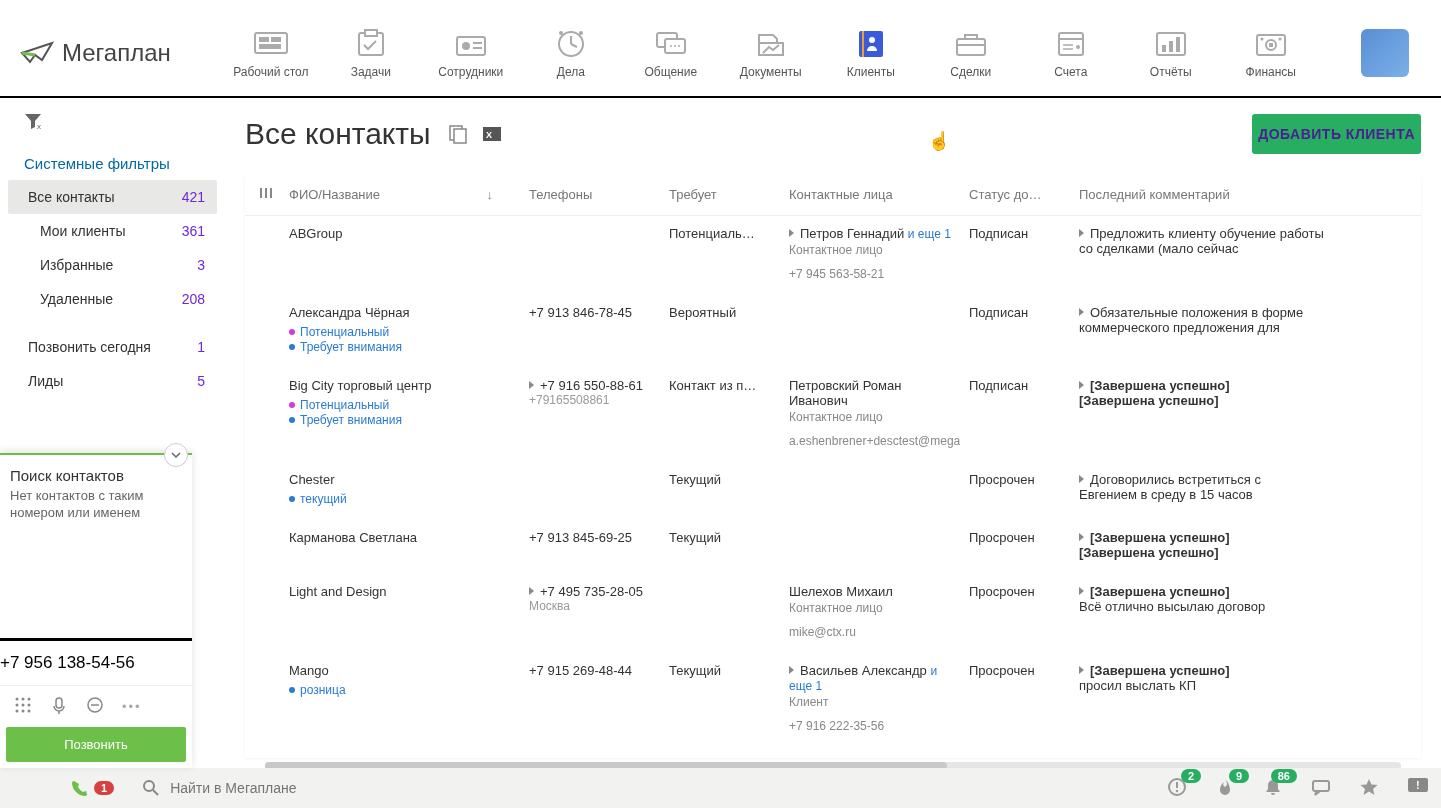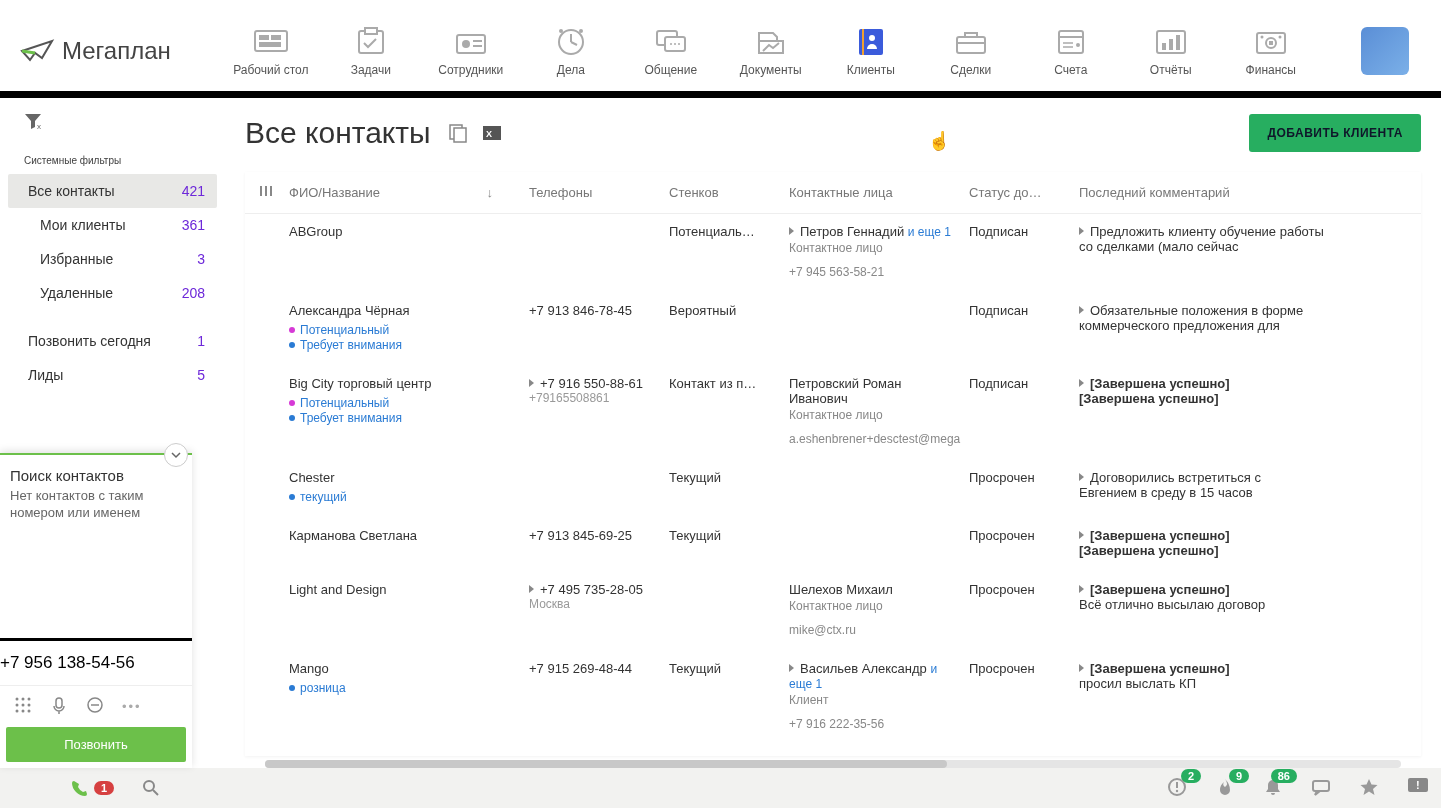--- a/index.html
+++ b/index.html
@@ -1,39 +1,39 @@
 <!DOCTYPE html>
 <html><head>
 <meta charset="utf-8">
 <style>
   * { box-sizing: border-box; margin: 0; padding: 0; }
   body { font-family: Arial, Helvetica, sans-serif; font-size: 13px; color: #333; background: #fff; width: 1441px; height: 808px; overflow: hidden; position: relative; }
   
-  .header { display: flex; align-items: center; padding: 10px 32px 0 20px; border-bottom: 7px solid #000000; height: 98px; }
+  .header { display: flex; align-items: center; padding: 10px 32px 0 20px; border-bottom: 2px solid #000000; height: 98px; }
   .logo { display: flex; align-items: center; gap: 6px; font-size: 24px; color: #444; font-weight: 400; margin-right: 60px; }
   .nav { display: flex; gap: 20px; }
   .nav-item { display: flex; flex-direction: column; align-items: center; gap: 6px; width: 80px; cursor: pointer; color: #555; font-size: 12px; }
   .nav-icon { width: 40px; height: 32px; display: flex; align-items: center; justify-content: center; }
   .nav-item.active .nav-icon svg rect.bg { fill: #3b5bdb; }
   .avatar { width: 48px; height: 48px; border-radius: 6px; background: linear-gradient(135deg,#5a8ed6,#7bb0e8); margin-left: auto; }
   
   .main { display: flex; height: calc(100% - 98px - 40px); }
   .sidebar { width: 225px; padding-top: 14px; }
   .filter-icon-row { padding: 0 0 14px 24px; }
-  .sidebar-heading { font-size: 10px; color: #404040; padding: 8px 24px; }
+  .sidebar-heading { font-size: 15px; color: #0369a1; padding: 8px 24px; }
   .sidebar-item { display: flex; justify-content: space-between; padding: 9px 20px 9px 28px; cursor: pointer; font-size: 14px; color: #333; }
   .sidebar-item.sub { padding-left: 40px; align-items: flex-end; }
   .sidebar-item.active { background: #e8e8e6; border-radius: 2px; margin: 0 8px; padding-left: 20px; padding-right: 12px; }
   .sidebar-item .count { color: #6d28d9; }
   
   .content { flex: 1; padding: 16px 20px 0 20px; overflow: hidden; position: relative; }
   .content-header { display: flex; align-items: center; margin-bottom: 20px; }
   .page-title { font-size: 30px; font-weight: 400; color: #333; margin-right: 16px; }
   .title-icon { width: 22px; height: 22px; margin-right: 12px; cursor: pointer; display: inline-flex; align-items: center; justify-content: center; }
-  .add-btn { margin-left: auto; background: #27ae60; color: #0f172a; font-weight: bold; letter-spacing: 0.5px; border: none; padding: 12px 18px; border-radius: 3px; cursor: pointer; font-size: 12px; }
+  .add-btn { margin-left: auto; background: #27ae60; color: #4c1d95; font-weight: bold; letter-spacing: 0.5px; border: none; padding: 12px 6px; border-radius: 3px; cursor: pointer; font-size: 14px; }
   
   .table-wrap { background: #fff; box-shadow: 0 1px 3px rgba(0,0,0,0.05); height: calc(100% - 70px); overflow-y: auto; }
   .table { width: 100%; border-collapse: collapse; table-layout: fixed; }
   .table th { text-align: left; font-weight: 400; color: #777; padding: 12px 8px; font-size: 13px; border-bottom: 1px solid #eee; }
   .table th:first-child { width: 36px; padding-left: 14px; }
   .table td { padding: 10px 8px 14px 8px; vertical-align: top; font-size: 13px; }
   .name-cell .name { color: #333; }
   .tags { margin-top: 4px; font-size: 12px; text-decoration: underline; }
   .tag { display: inline-flex; align-items: center; margin-right: 10px; color: #2a7bd4; }
   .tag::before { content: ''; width: 6px; height: 6px; border-radius: 50%; margin-right: 5px; display: inline-block; }
@@ -268,21 +268,21 @@
 
     <div class="table-wrap">
       <table class="table">
         <thead>
           <tr>
             <th><svg width="14" height="14">
                   <path d="M2 2v10 M7 2v10 M12 2v10" stroke="#888" stroke-width="2"></path>
                 </svg></th>
             <th style="width:240px"><span>ФИО/Название</span> <span class="sort-arrow" style="float:right;margin-right:20px">↓</span></th>
             <th style="width:140px">Телефоны</th>
-            <th style="width:120px">Стенков</th>
+            <th style="width:120px">Требует</th>
             <th style="width:180px">Контактные лица</th>
             <th style="width:110px">Статус до…</th>
             <th>Последний комментарий</th>
           </tr>
         </thead>
         <tbody id="tbody">
             <tr>
               <td></td>
               <td class="name-cell">
                 <div class="name">ABGroup</div>
@@ -424,20 +424,21 @@
     <svg width="18" height="18">
         <path d="M4 2 q-2 0 -2 2 q0 5 4 9 t9 4 q2 0 2 -2 l-1 -3 l-3 1 q-3 -1 -5 -5 l1 -3 z" fill="#6cc04a"></path>
       </svg>
     <span class="badge">1</span>
   </div>
   <div class="search-box">
     <svg width="18" height="18">
         <circle cx="7" cy="7" r="5" fill="none" stroke="#888" stroke-width="2"></circle>
         <line x1="11" y1="11" x2="16" y2="16" stroke="#888" stroke-width="2"></line>
       </svg>
+    <input class="search-input" placeholder="Найти в Мегаплане" style="">
   </div>
   <div class="footer-icons">
     <span class="footer-ic"><svg width="20" height="20">
           <circle cx="10" cy="10" r="8" fill="none" stroke="#999" stroke-width="2"></circle>
           <line x1="10" y1="5" x2="10" y2="11" stroke="#999" stroke-width="2"></line>
           <circle cx="10" cy="14" r="1.2" fill="#999"></circle>
         </svg><span class="badge green">2</span></span>
     <span class="footer-ic"><svg width="20" height="20">
           <path d="M10 2 q4 5 0 8 q-3 -2 -1 -5 q-4 3 -4 8 a5 5 0 0 0 10 0 q0 -6 -5 -11" fill="#999"></path>
         </svg><span class="badge green">9</span></span>

